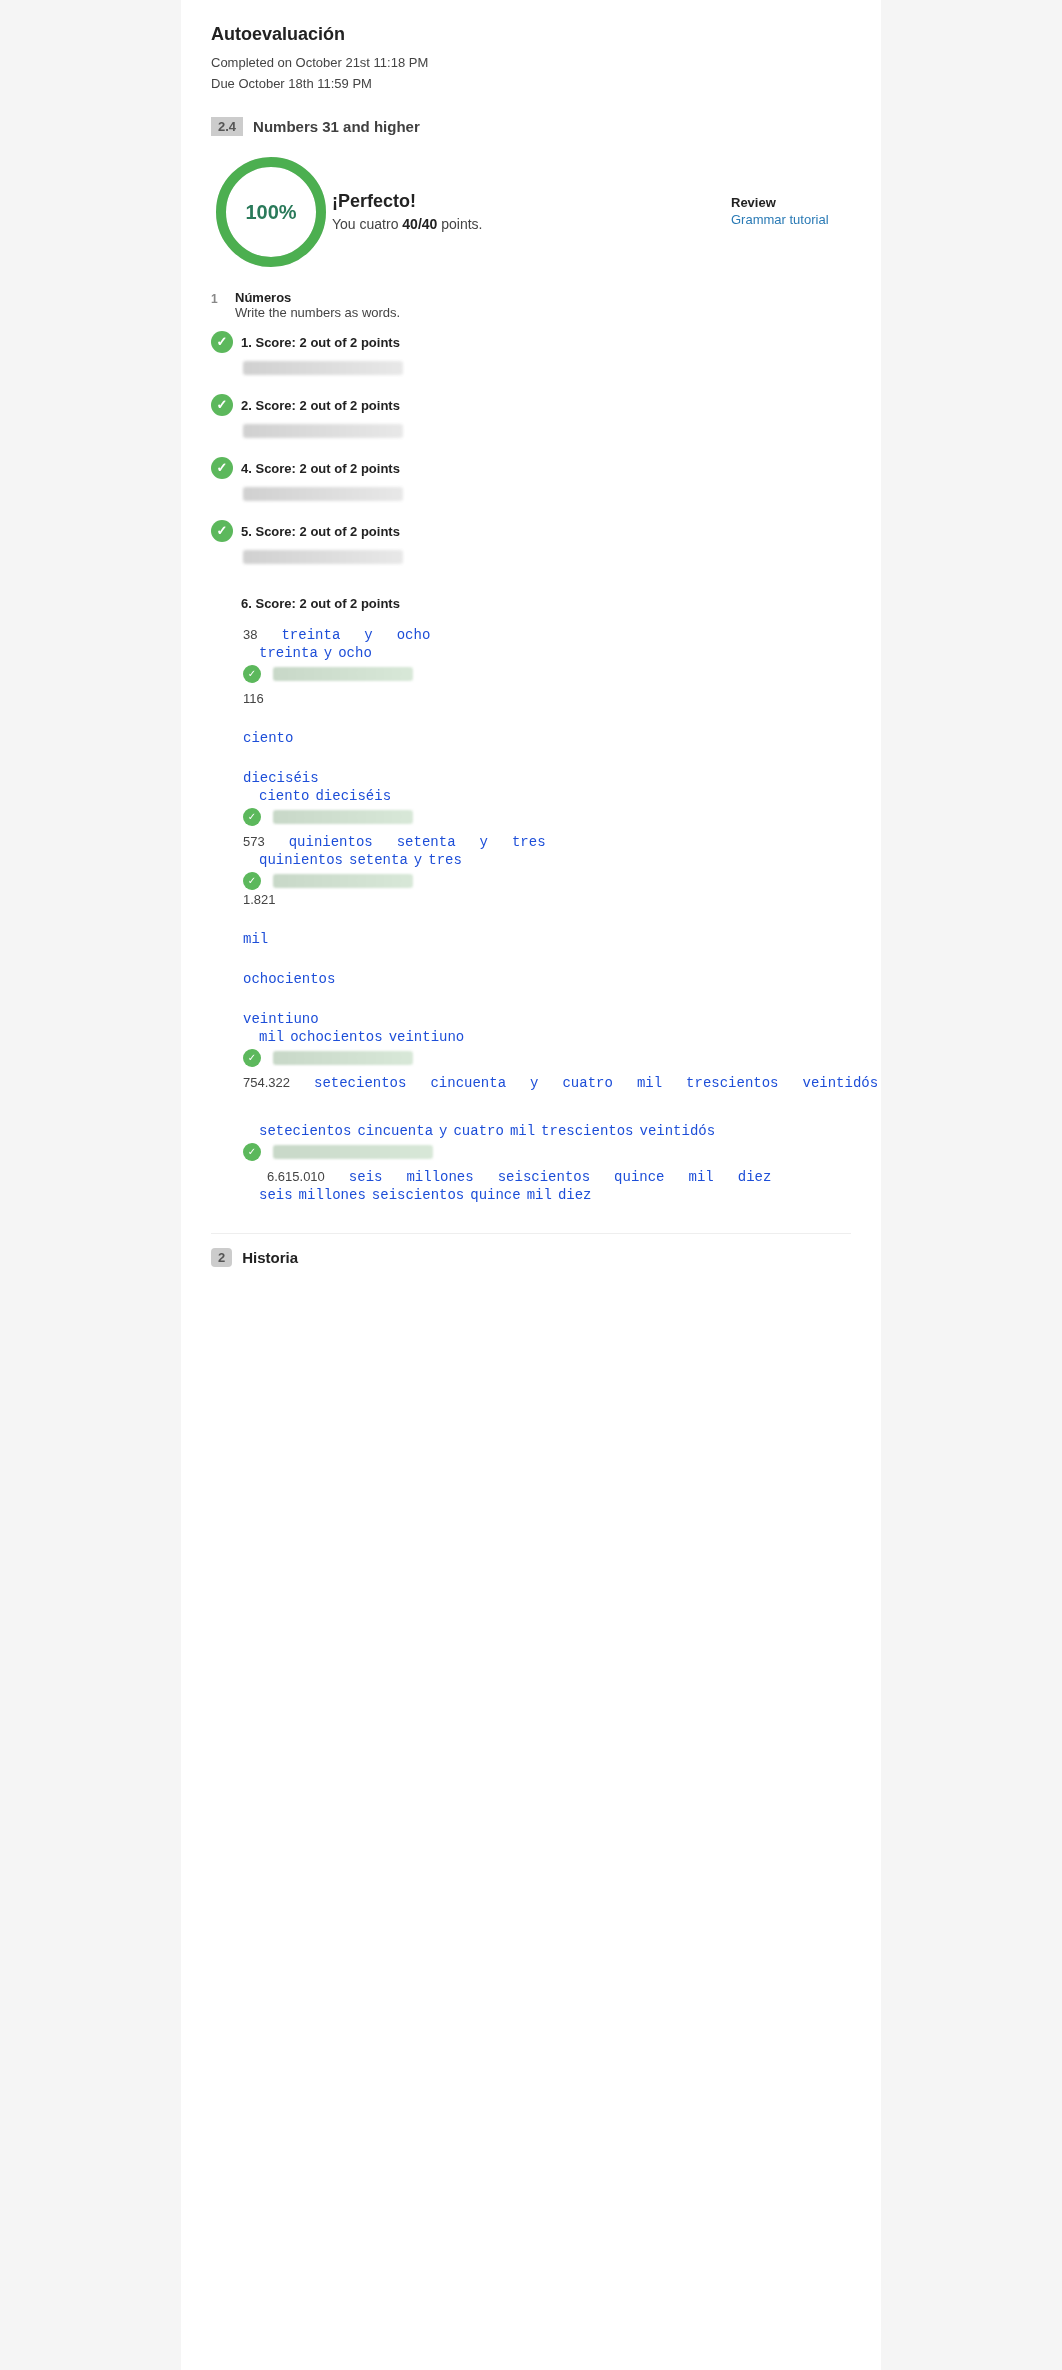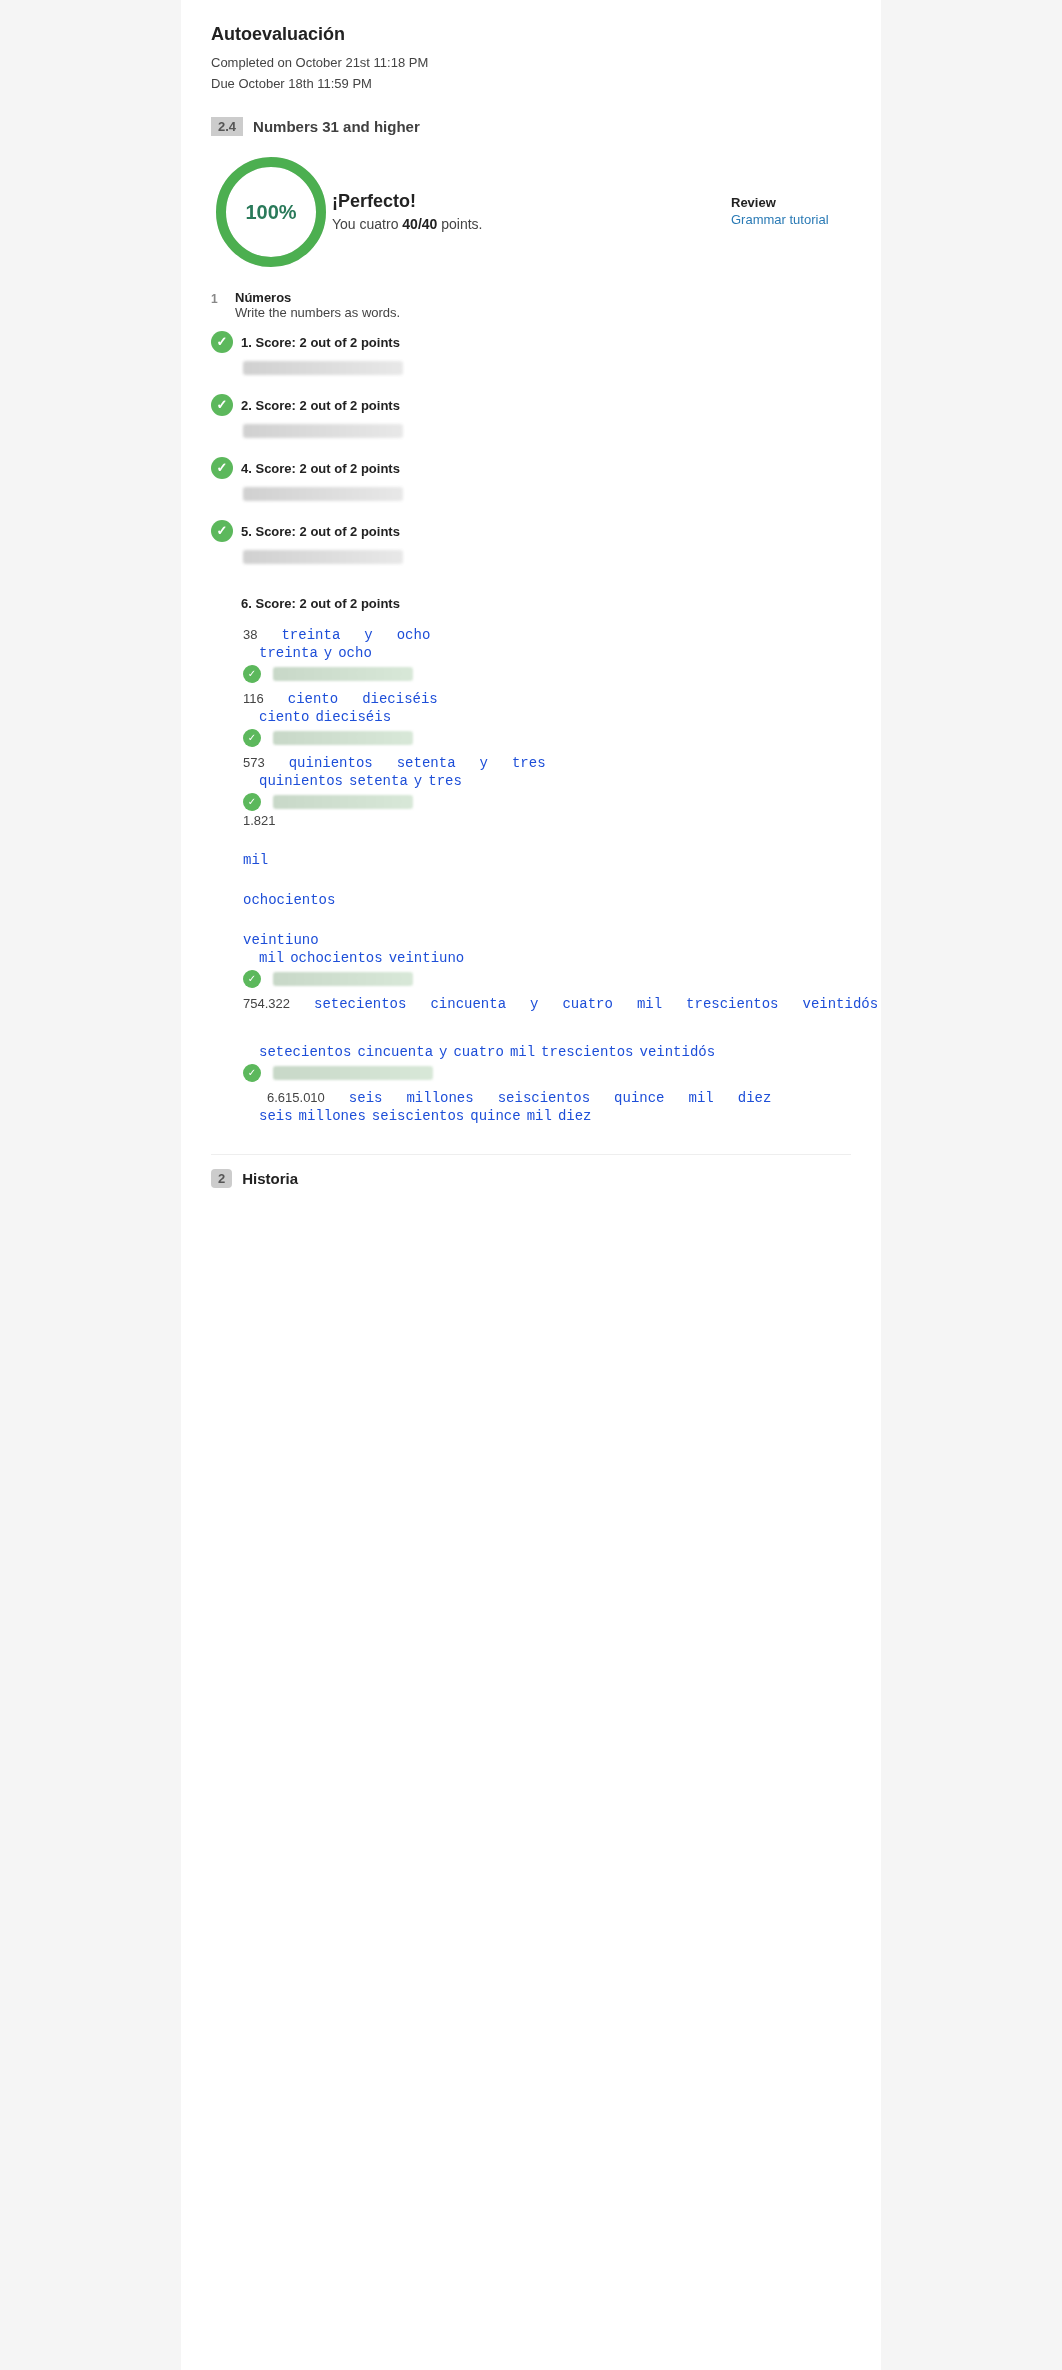--- a/index.html
+++ b/index.html
@@ -355,21 +355,21 @@
         <div class="correct-answer-row">
           <span class="word-span">treinta</span>
           <span class="word-span">y</span>
           <span class="word-span">ocho</span>
         </div>
         <div class="answer-line">
           <div class="check-small"></div>
           <div class="input-bar"></div>
         </div>
 
-        <div class="number-row" style="margin-top:8px;">
+        <div class="number-row" style="margin-top:8px;flex-direction:column;">
           <span class="number-label">116</span>
           <span class="word-span">ciento</span>
           <span class="word-span">dieciséis</span>
         </div>
         <div class="correct-answer-row">
           <span class="word-span">ciento</span>
           <span class="word-span">dieciséis</span>
         </div>
         <div class="answer-line">
           <div class="check-small"></div>

